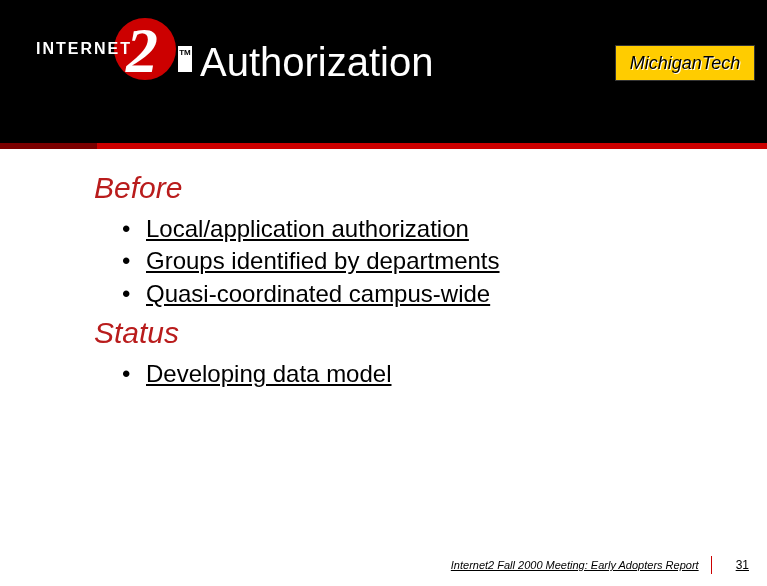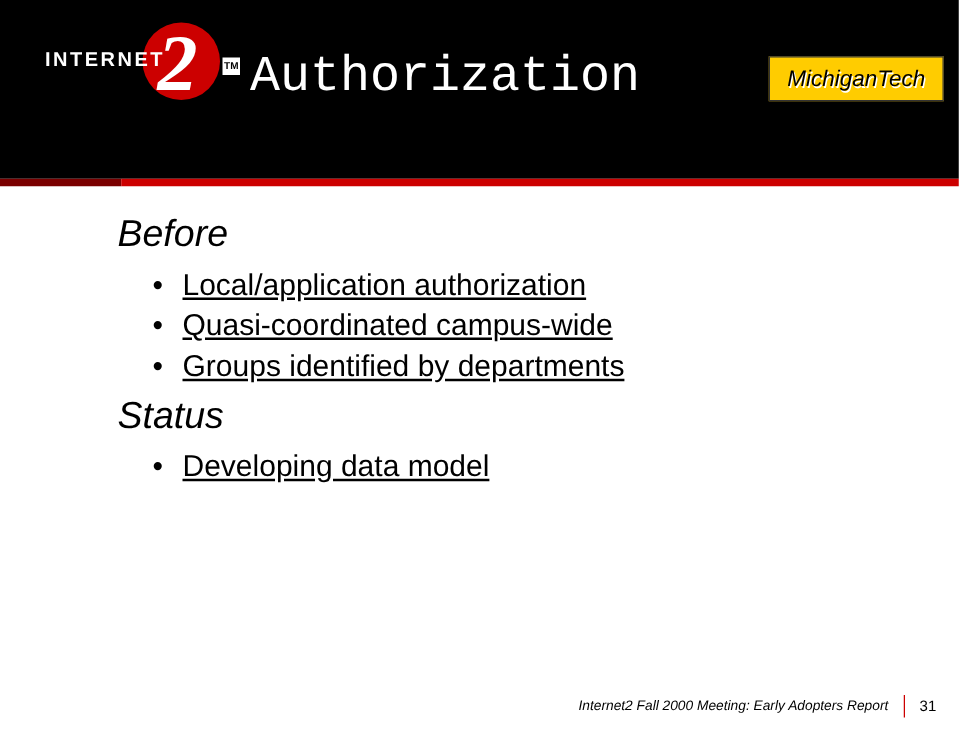--- a/index.html
+++ b/index.html
@@ -56,31 +56,31 @@
     font-size: 64px;
     font-weight: bold;
     font-style: italic;
     font-family: Georgia, serif;
   }
   .i2-tm {
     position: absolute;
     left: 142px;
     top: 28px;
     width: 14px;
-    height: 14px;
+    height: 26px;
     background: #ffffff;
     color: #000000;
     font-size: 8px;
     text-align: center;
     line-height: 14px;
     font-weight: bold;
   }
   .title {
     color: #ffffff;
-    font-family: Liberation Mono, monospace;
+    font-family: Liberation Sans, sans-serif;
     font-size: 40px;
     position: absolute;
     left: 200px;
     top: 40px;
   }
   .logo-right {
     position: absolute;
     right: 12px;
     top: 45px;
     width: 140px;
@@ -119,21 +119,21 @@
   .content {
     position: absolute;
     left: 94px;
     top: 165px;
     right: 40px;
   }
   .section-heading {
     font-family: Arial, Helvetica, sans-serif;
     font-style: italic;
     font-size: 30px;
-    color: #000000;
+    color: #b91c1c;
     margin-top: 6px;
     margin-bottom: 8px;
   }
   ul.bullets {
     list-style: none;
     margin-left: 28px;
     margin-bottom: 6px;
   }
   ul.bullets li {
     font-size: 24px;
@@ -153,32 +153,34 @@
   }
   .footer {
     position: absolute;
     bottom: 12px;
     right: 18px;
     font-size: 11px;
     font-style: italic;
     color: #000000;
     display: flex;
     align-items: center;
+    text-decoration: underline;
   }
   .footer-sep {
     display: inline-block;
     width: 1px;
     height: 18px;
     background: #cc0000;
     margin: 0 12px;
     vertical-align: middle;
   }
   .page-num {
     font-style: normal;
     font-size: 12px;
+    margin-left: 12px;
   }
 </style>
 </head>
 <body>
 
 <div class="header">
   <div class="logo-left">
     <div class="i2-logo">
       <div class="i2-circle"></div>
       <div class="i2-text">INTERNET</div>
@@ -194,22 +196,22 @@
 
 <div class="accent-bar">
   <div class="accent-dark"></div>
   <div class="accent-light"></div>
 </div>
 
 <div class="content">
   <div class="section-heading">Before</div>
   <ul class="bullets">
     <li>Local/application authorization</li>
+    <li>Groups identified by departments</li>
     <li>Quasi-coordinated campus-wide</li>
-    <li>Groups identified by departments</li>
   </ul>
 
 
   <div class="section-heading">Status</div>
   <ul class="bullets">
     <li>Developing data model</li>
   </ul>
 </div>
 
 <div class="footer">

